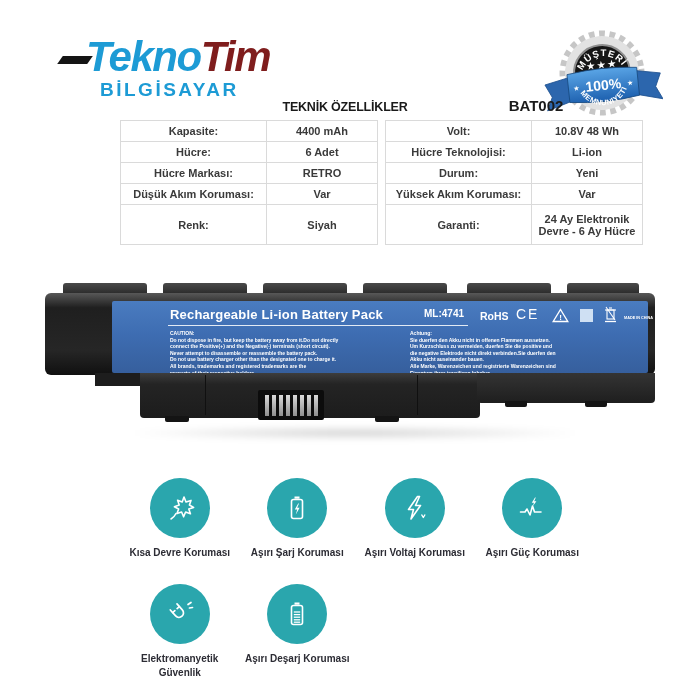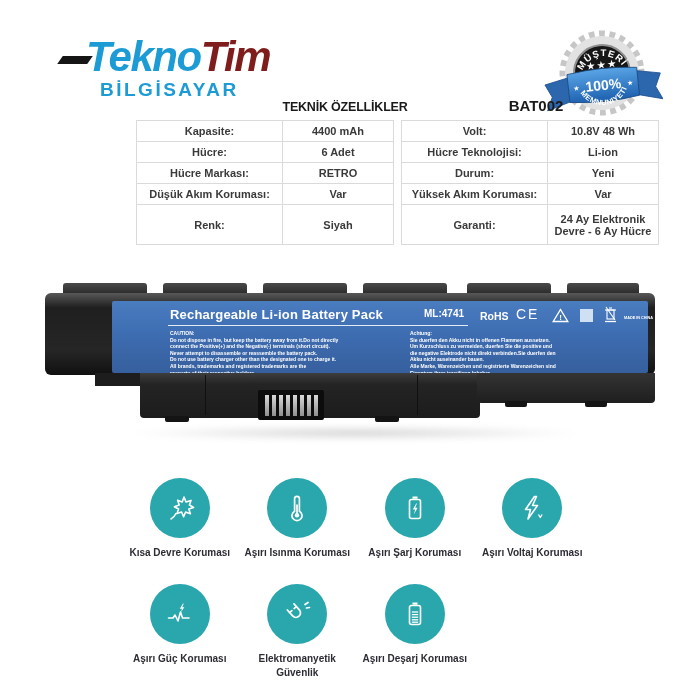--- a/index.html
+++ b/index.html
@@ -13,21 +13,21 @@
   .logo-primary { color:#1d9bd5; }
   .logo-secondary { color:#7f1d1d;text-align:right; }
   .logo-sub { margin-top:1px; margin-left:40px; font-size:19px; font-weight:700; letter-spacing:2.5px; color:#1d9bd5; }
 
   
   .badge { position:absolute; left:541px; top:22px; width:122px; height:102px; }
 
   
   .spec-title { position:absolute; top:100px; left:345px; transform:translateX(-50%); font-size:12.5px; font-weight:700; letter-spacing:-0.2px; color:#1a1a1a; }
   .spec-code { position:absolute; top:97px; left:536px; transform:translateX(-50%); font-size:15px; font-weight:700; color:#1a1a1a; }
-  .spec-tables { position:absolute; left:104px; top:120px; display:flex; gap:7px;padding-left:32px; }
+  .spec-tables { position:absolute; left:88px; top:120px; display:flex; gap:7px;padding-left:32px; }
   table.spec { border-collapse:collapse; width:258px; table-layout:fixed; }
   table.spec td { border:1px solid #dadada; font-size:11px; text-align:center; vertical-align:middle; padding:2px 4px; color:#3a3a3a; font-weight:700; height:21px; background:#fff; }
   table.spec td.lbl { width:146px; }
   table.spec tr.tall td { height:40px; }
 
   
   .battery { position:absolute; left:45px; top:280px; width:610px; height:160px; }
   .bump { position:absolute; top:3px; height:14px; background:linear-gradient(180deg,#4a4a4a,#222); border-radius:3px 3px 0 0; }
   .slab { position:absolute; left:0; top:13px; width:610px; height:82px; border-radius:6px;
           background:linear-gradient(180deg,#585858 0%,#1f1f1f 18%,#262626 70%,#101010 100%); }
@@ -236,30 +236,20 @@
     <div class="feature">
       <div class="fcircle">
         <svg width="32" height="32" viewBox="0 0 32 32" fill="none" stroke="#fff" stroke-width="1.6" stroke-linejoin="round" stroke-linecap="round">
           <polygon points="20,5 22,10 27,8.4 25.4,13 29.6,15.4 24.8,17 26.4,21.8 21.6,20 19.6,24.8 17.6,20 13,21.6 14.6,17 10.4,14.8 15.2,13 13.6,8.2 18.2,10"></polygon>
           <path d="M7 27 Q10 25.5 12 21.5"></path>
         </svg>
       </div>
       <div class="flabel">Kısa Devre Koruması</div>
     </div>
 
-    <div class="feature">
-      <div class="fcircle">
-        <svg width="32" height="32" viewBox="0 0 32 32" fill="none" stroke="#fff" stroke-width="1.7" stroke-linecap="round">
-          <path d="M13.6 6.8 a2.4 2.4 0 0 1 4.8 0 V 19.2 a5 5 0 1 1 -4.8 0 Z"></path>
-          <circle cx="16" cy="23.2" r="2.2" fill="#fff" stroke="none"></circle>
-          <line x1="16" y1="13" x2="16" y2="21.5"></line>
-        </svg>
-      </div>
-      <div class="flabel">Aşırı Isınma Koruması</div>
-    </div>
 
     <div class="feature">
       <div class="fcircle">
         <svg width="32" height="32" viewBox="0 0 32 32" fill="none" stroke="#fff" stroke-width="1.6" stroke-linejoin="round">
           <rect x="10.5" y="7.5" width="11" height="19" rx="2"></rect>
           <rect x="13.5" y="4.5" width="5" height="2.2" fill="#fff" stroke="none"></rect>
           <polygon points="17.2,11.5 13.8,17.5 16.2,17.5 14.8,22.5 18.6,15.8 16.2,15.8 18,11.5" fill="#fff" stroke="none"></polygon>
         </svg>
       </div>
       <div class="flabel">Aşırı Şarj Koruması</div>

